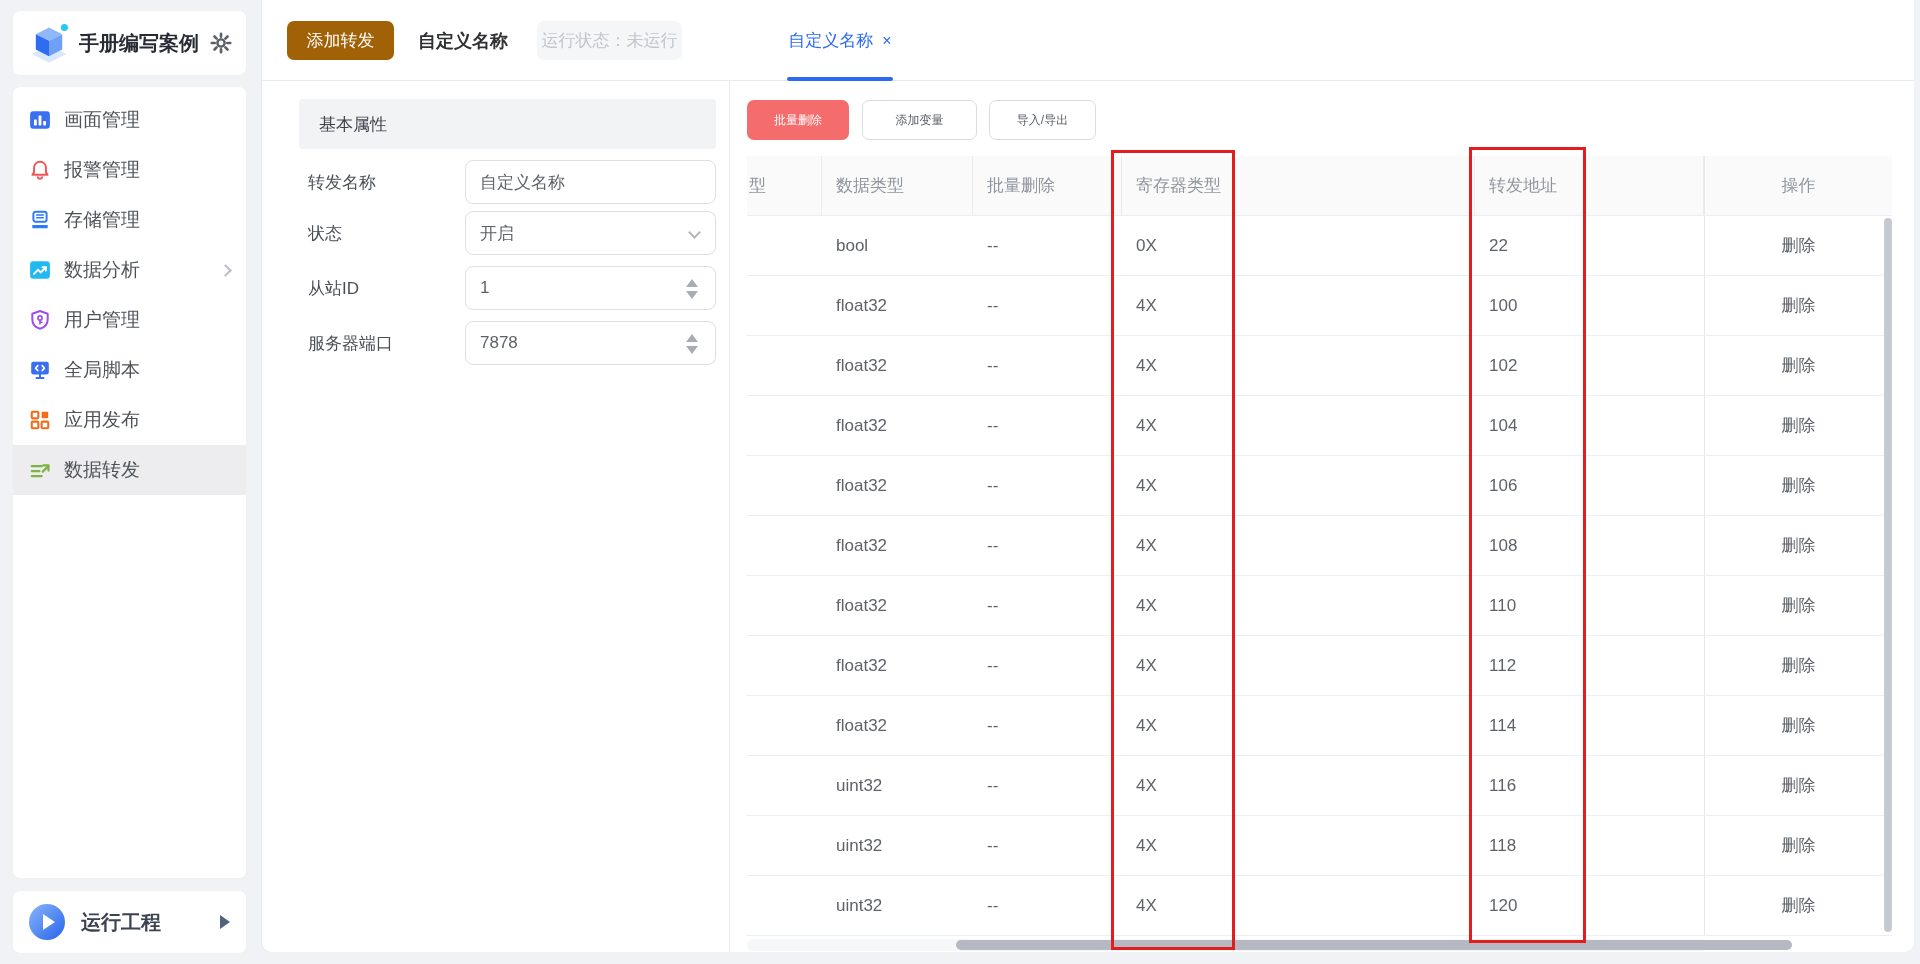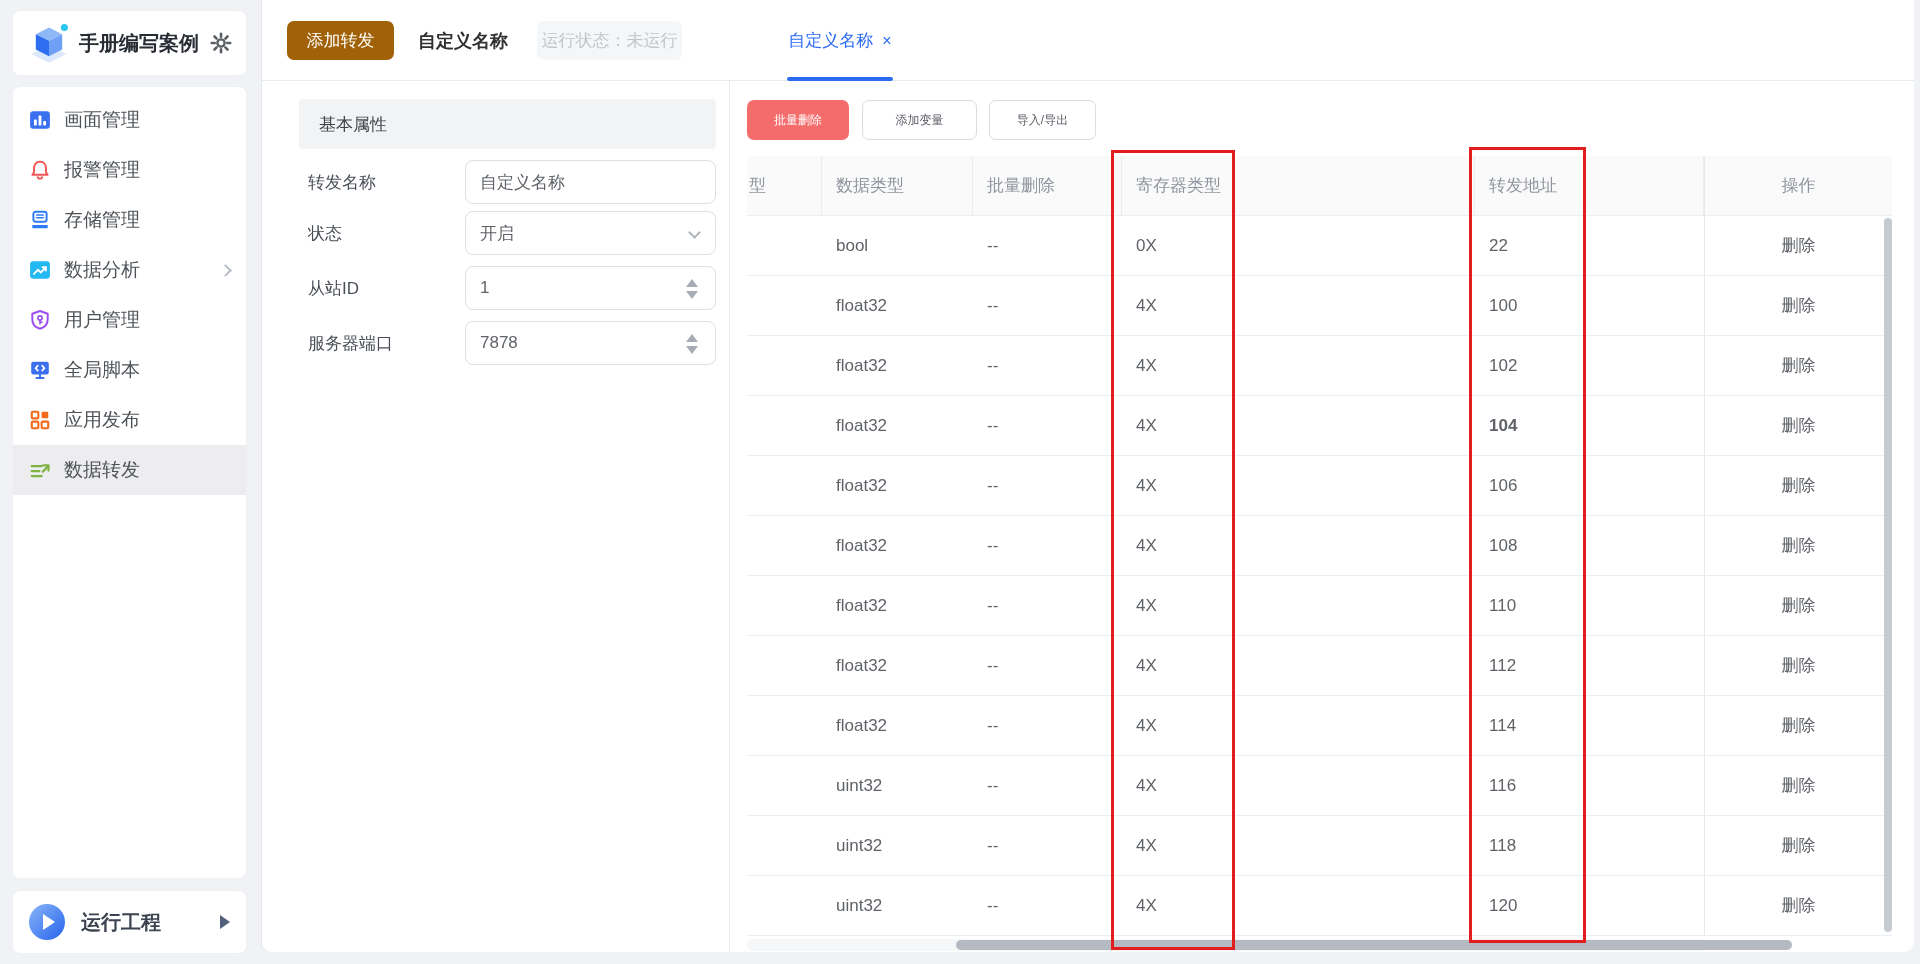--- a/index.html
+++ b/index.html
@@ -316,21 +316,21 @@
               <div class="t-cell" style="width: 111px;">102</div>
               <div class="t-cell" style="width: 118px;"></div>
               <div class="t-cell cell-action" style="width: 188px;">删除</div>
             </div>
             <div class="t-row">
               <div class="t-cell" style="width: 75px;"></div>
               <div class="t-cell" style="width: 151px;">float32</div>
               <div class="t-cell" style="width: 149px;">--</div>
               <div class="t-cell" style="width: 113px;">4X</div>
               <div class="t-cell" style="width: 240px;"></div>
-              <div class="t-cell" style="width: 111px; font-weight: bold;">104</div>
+              <div class="t-cell" style="width: 111px;">104</div>
               <div class="t-cell" style="width: 118px;"></div>
               <div class="t-cell cell-action" style="width: 188px;">删除</div>
             </div>
             <div class="t-row">
               <div class="t-cell" style="width: 75px;"></div>
               <div class="t-cell" style="width: 151px;">float32</div>
               <div class="t-cell" style="width: 149px;">--</div>
               <div class="t-cell" style="width: 113px;">4X</div>
               <div class="t-cell" style="width: 240px;"></div>
               <div class="t-cell" style="width: 111px;">106</div>

